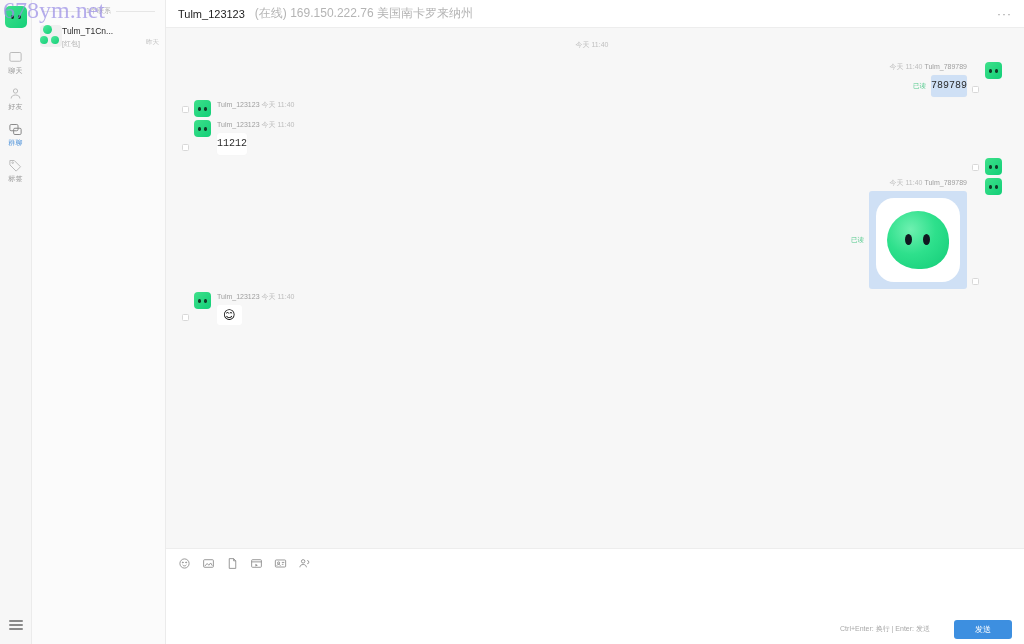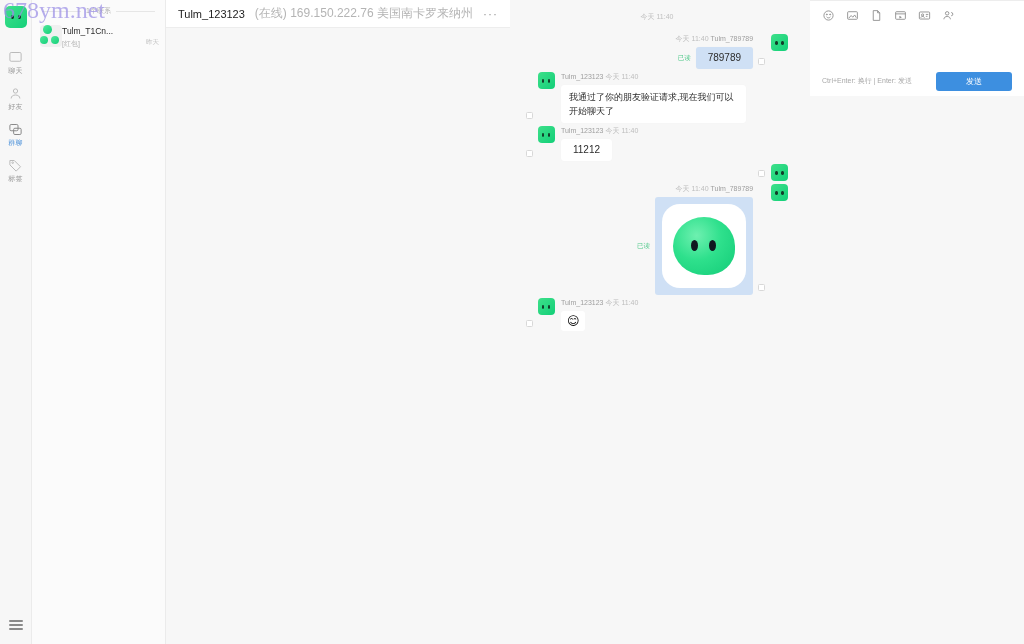--- a/index.html
+++ b/index.html
@@ -75,21 +75,21 @@
   .conv-av .b1 { width:9px; height:9px; left:3px; top:0px; }
   .conv-av .b2 { width:8px; height:8px; left:0px; top:11px; }
   .conv-av .b3 { width:8px; height:8px; left:11px; top:11px; }
   .conv-body { flex:1; min-width:0; padding-top:1px; }
   .conv-name { font-size:8.5px; color:#2b2b2b; line-height:11px;
                white-space:nowrap; overflow:hidden; text-overflow:ellipsis; }
   .conv-sub { font-size:7px; color:#b0b0b0; line-height:10px; margin-top:2px; }
   .conv-time { font-size:6.5px; color:#c2c2c2; padding-top:13px; flex:none; }
 
   
-  .main { flex:1; height:644px; display:flex; flex-direction:row; background:#f7f7f7; }
+  .main { flex:1; height:644px; display:flex; flex-direction:column; background:#f7f7f7; }
   .main-head {
     height:28px; background:#ffffff; border-bottom:1px solid #ededed;
     display:flex; align-items:center; padding:0 12px; gap:10px;
   }
   .head-name { font-size:11px; color:#1d1d1d; }
   .head-meta { font-size:12px; color:#b4b4b4; }
   .head-more { margin-left:auto; font-size:12px; color:#9a9a9a; letter-spacing:1px;
                cursor:pointer; line-height:8px; }
 
   .msgs { flex:1; overflow:hidden; padding:10px 22px 4px 16px; position:relative; }
@@ -113,21 +113,21 @@
   .stack { display:flex; flex-direction:column; max-width:420px; }
   .row.out .stack { align-items:flex-end; order:1; }
   .meta { font-size:7px; color:#bdbdbd; margin-bottom:3px; }
   .meta .who { color:#9e9e9e; }
   .bubble {
     background:#fff; border-radius:3px; padding:5px 8px;
     font-size:9px; color:#2c2c2c; line-height:14px; box-shadow:0 0 1px rgba(0,0,0,.05);
     max-width:185px; word-break:break-word;
   }
   .row.out .bubble { background:#cfe0f5; }
-  .bubble.num { font-size:10px; padding:4px 12px; }
+  .bubble.num { font-size:10px; padding:4px 0;font-family:Liberation Mono, monospace; }
   .emoji-b { background:#fff; border-radius:3px; padding:3px 6px; font-size:12px; line-height:14px; }
 
   .tag-read { font-size:6.5px; color:#4fc98a; margin-right:5px; align-self:center; white-space:nowrap; }
 
   .bubble-line { display:flex; align-items:center; }
   .row.out .bubble-line { flex-direction:row; }
 
   .imgmsg { background:#cfe0f5; padding:7px; border-radius:3px; }
   .imgmsg-inner {
     width:84px; height:84px; border-radius:18px; background:#fff;
@@ -143,21 +143,21 @@
   
   .composer { height:96px; background:#fff; border-top:1px solid #ededed;
               display:flex; flex-direction:column; }
   .tools { height:26px; display:flex; align-items:center; gap:11px; padding:0 12px; }
   .tico { width:13px; height:13px; cursor:pointer; }
   .editor { flex:1; }
   .send-row { height:24px; display:flex; align-items:center; justify-content:flex-end;
               gap:9px; padding:0 12px 6px; }
   .hint { font-size:7px; color:#a8a8a8; }
   .send-btn { background:#3d8fe0; color:#fff; font-size:8px; border:none; border-radius:3px;
-              padding:4px 30px; cursor:pointer;margin-left:15px; }
+              padding:4px 21px; cursor:pointer;margin-left:15px; }
 
   .watermark {
     position:absolute; left:3px; top:-3px; font-family:"Liberation Serif", serif;
     font-size:24px; color:#9b8fe6; opacity:.72; pointer-events:none; white-space:nowrap;
   }
 </style>
 </head>
 <body>
 
 <div id="app">
@@ -241,23 +241,20 @@
                 <span class="tag-read">已读</span>
                 <div class="bubble num">789789</div>
               </div>
             </div>
           </div>
           <div class="row in">
             <div class="cbx"></div>
             <div class="av"></div>
             <div class="stack">
               <div class="meta"><span class="who">Tulm_123123</span> <span>今天 11:40</span></div>
-              <div class="bubble-line">
-                <div class="bubble">我通过了你的朋友验证请求,现在我们可以开始聊天了</div>
-              </div>
             </div>
           </div>
           <div class="row in">
             <div class="cbx"></div>
             <div class="av"></div>
             <div class="stack">
               <div class="meta"><span class="who">Tulm_123123</span> <span>今天 11:40</span></div>
               <div class="bubble-line">
                 <div class="bubble num">11212</div>
               </div>

